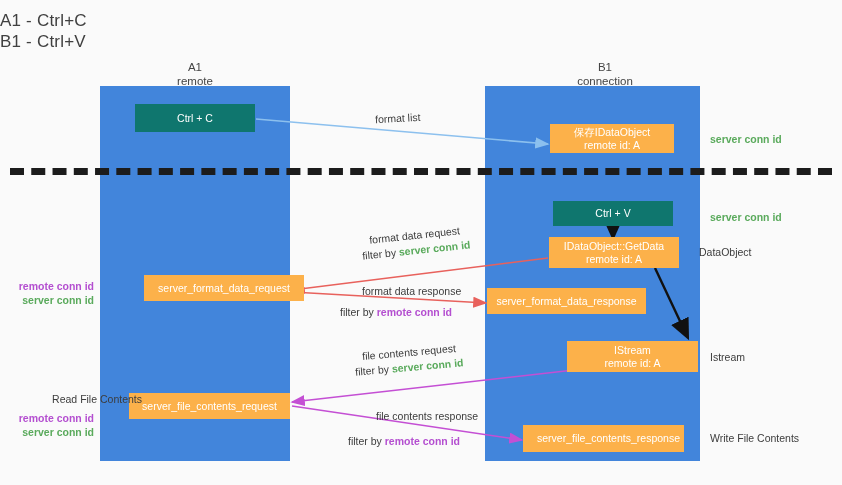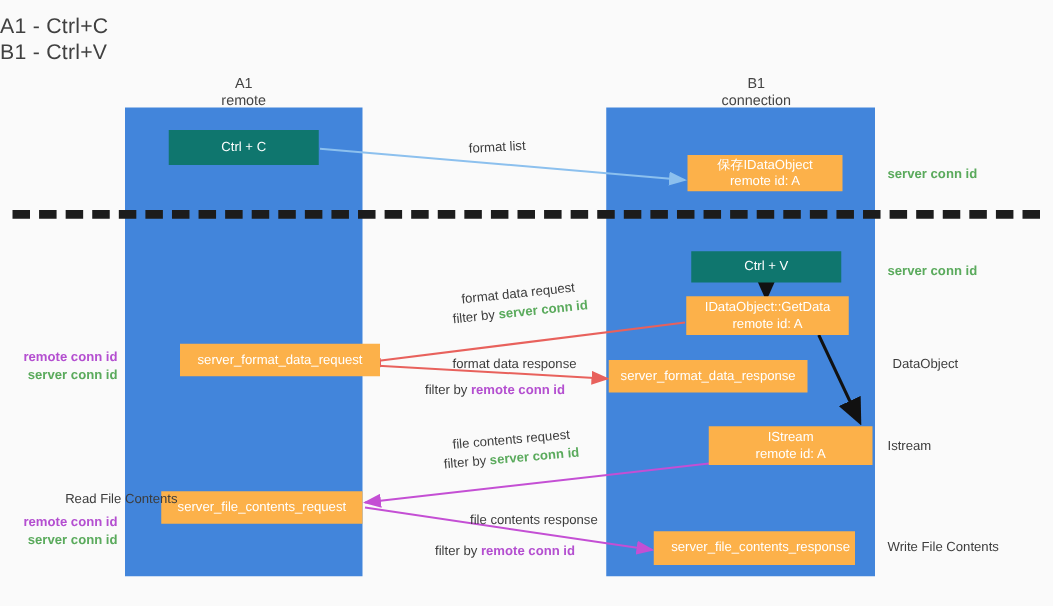--- a/index.html
+++ b/index.html
@@ -210,21 +210,21 @@
     <span>filter by </span><span class="hl-green">server conn id</span>
   </div>
 
   <div class="elabel" style="left:376px; top:409px;">file contents response</div>
   <div class="elabel" style="left:348px; top:434px;">
     <span>filter by </span><span class="hl-purple">remote conn id</span>
   </div>
 
   <div class="ann green right" style="left:710px; top:132px;">server conn id</div>
   <div class="ann green right" style="left:710px; top:210px;">server conn id</div>
-  <div class="ann dark right" style="left:714px; top:245px;margin-top:39px;">DataObject</div>
+  <div class="ann dark right" style="left:699px; top:245px;">DataObject</div>
   <div class="ann dark right" style="left:710px; top:350px;">Istream</div>
   <div class="ann dark right" style="left:710px; top:431px;">Write File Contents</div>
 
   <div class="ann purple lefted" style="left:6px; top:279px; width:88px;">remote conn id</div>
   <div class="ann green lefted" style="left:6px; top:293px; width:88px;">server conn id</div>
   <div class="ann dark lefted" style="left:0px; top:392px; width:94px;padding-left:48px;">Read File Contents</div>
   <div class="ann purple lefted" style="left:6px; top:411px; width:88px;">remote conn id</div>
   <div class="ann green lefted" style="left:6px; top:425px; width:88px;">server conn id</div>
 
 </div>

